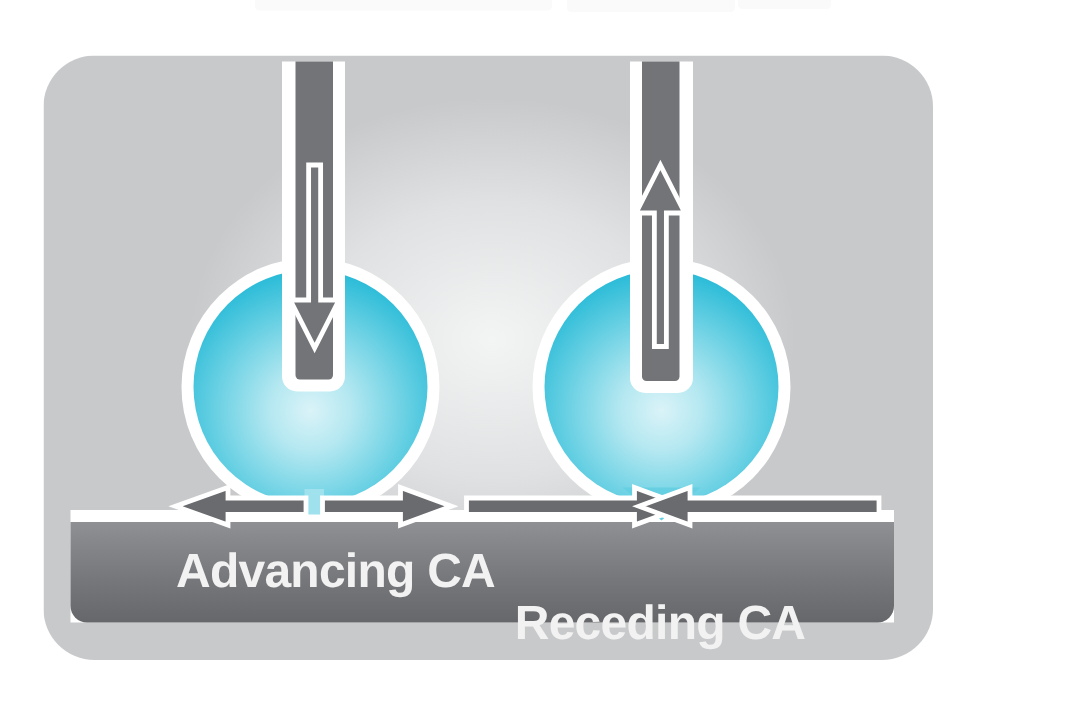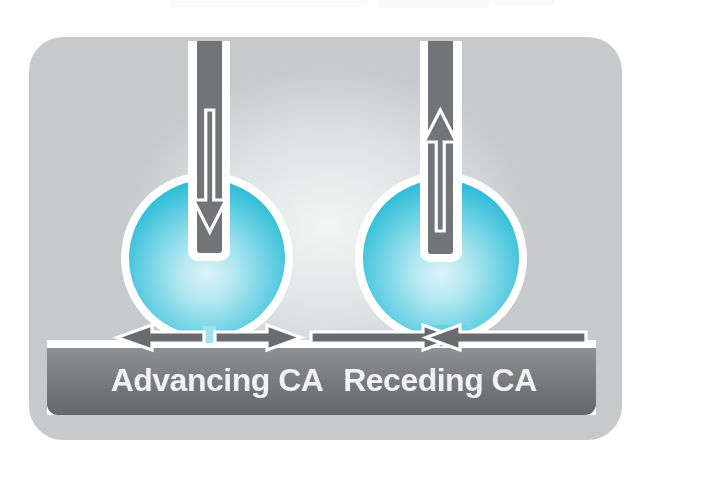--- a/index.html
+++ b/index.html
@@ -60,16 +60,16 @@
     <polygon points="204,332 152,332 152,325 117,337.5 152,350 152,343 204,343" fill="#6a6b6e" stroke="#ffffff" stroke-width="3.2"></polygon>
     <polygon points="215,332 267,332 267,325 301,337.5 267,350 267,343 215,343" fill="#6a6b6e" stroke="#ffffff" stroke-width="3.2"></polygon>
 
     <polygon points="311,332 423,332 423,325 457,337.5 423,350 423,343 311,343" fill="#6a6b6e" stroke="#ffffff" stroke-width="3.2"></polygon>
     <polygon points="586,332 460,332 460,325 426,337.5 460,350 460,343 586,343" fill="#6a6b6e" stroke="#ffffff" stroke-width="3.2"></polygon>
 
     <polygon points="205.75,110 205.75,200 193.5,200 209.75,232 226,200 213.75,200 213.75,110" fill="#737477" stroke="#ffffff" stroke-width="3.2"></polygon>
     <polygon points="436.25,231 436.25,142 424,142 440.25,110 456.5,142 444.25,142 444.25,231" fill="#737477" stroke="#ffffff" stroke-width="3.2"></polygon>
   </svg>
 
-  <div class="ca-label" style="left:92px;width:250px;">Advancing CA</div>
-  <div class="ca-label" style="left:320px;width:240px;">Receding CA</div>
+  <div class="ca-label" style="left:80px;width:250px;text-align:right;">Advancing CA</div>
+  <div class="ca-label" style="left:320px;width:240px;margin-top:35px;">Receding CA</div>
 
 </div>
 
 </body></html>

